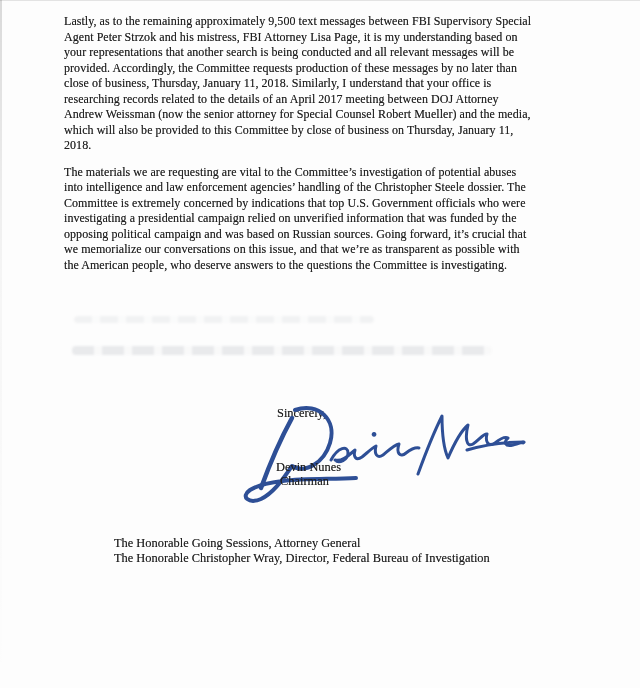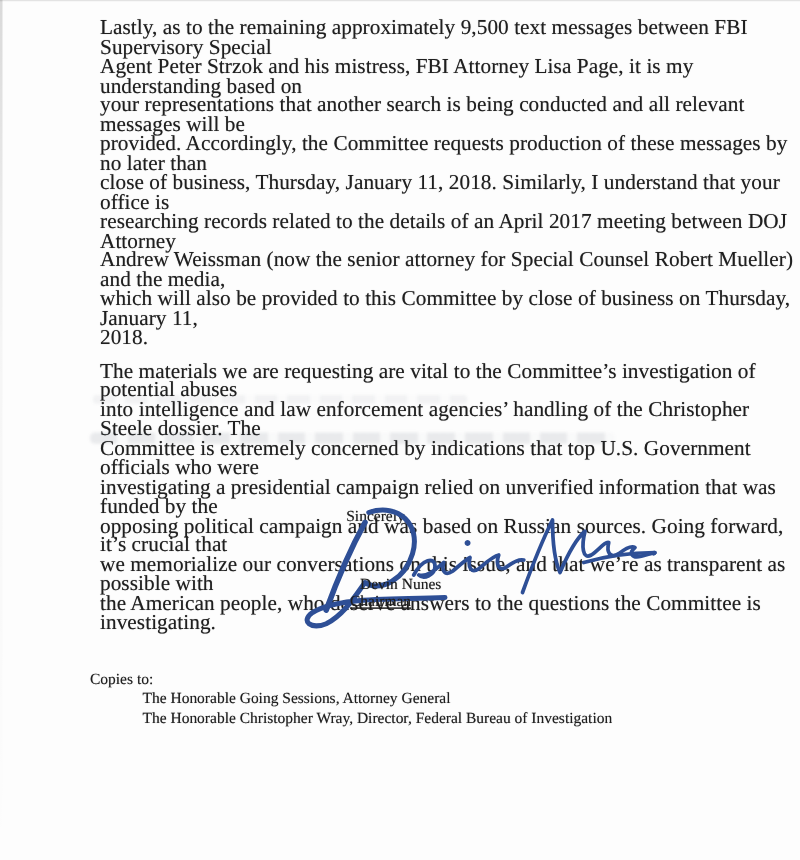--- a/index.html
+++ b/index.html
@@ -19,24 +19,24 @@
   .scan-edge-left {
     position: absolute; left: 0; top: 0; width: 2px; height: 100%;
     background: linear-gradient(to bottom, rgba(0,0,0,0.14), rgba(0,0,0,0.03) 40%, rgba(0,0,0,0.0));
   }
   .scan-edge-top {
     position: absolute; left: 0; top: 0; width: 100%; height: 1px;
     background: rgba(0,0,0,0.10);
   }
   .letter-body {
     position: absolute;
-    left: 80px;
+    left: 64px;
     top: 14px;
     width: 560px;
-    font-size: 17px;
+    font-size: 12px;
     line-height: 15.5px;
     letter-spacing: 0.05px;
     text-shadow: 0 0 0.6px rgba(25,25,25,0.55);
   }
   .letter-body p {
     margin: 0 0 11px 0;
     white-space: pre-line;
   }
   .salutation {
     position: absolute;
@@ -47,32 +47,31 @@
   }
   .signature-svg {
     position: absolute;
     left: 235px;
     top: 400px;
     width: 300px;
     height: 105px;
   }
   .signer-name {
     position: absolute;
-    left: 288px;
+    left: 276px;
     top: 460px;
     font-size: 12.4px;
     text-shadow: 0 0 0.6px rgba(25,25,25,0.55);
   }
   .signer-title {
     position: absolute;
     left: 280px;
     top: 474px;
     font-size: 12.4px;
     text-shadow: 0 0 0.6px rgba(25,25,25,0.55);
-    text-decoration: underline;
   }
   .cc-block {
     position: absolute;
     left: 72px;
     top: 536px;
     font-size: 12.4px;
     line-height: 15.3px;
     text-shadow: 0 0 0.6px rgba(25,25,25,0.55);
   }
   .cc-recipients {
@@ -136,18 +135,17 @@
   <path stroke-width="3" d="M 96,60 C 103,47 113,45 113,53 C 113,60 104,64 100,60 C 107,62 114,55 120,50 C 118,57 121,61 127,57 C 132,53 137,48 141,46 C 139,54 142,59 148,55 C 153,51 159,45 164,44 C 161,53 165,58 171,53 C 175,50 180,47 184,48" stroke="#2e4f96"></path>
   <path stroke="none" d="M 139,32 a 2.4,2.4 0 1 0 0.1,0 Z" fill="#2e4f96"></path>
   <path stroke-width="3" d="M 183,74 C 191,52 200,30 207,16 C 207,31 208,47 213,58 C 219,44 227,30 233,25 C 230,37 231,48 238,44 C 244,40 249,33 252,34 C 250,42 253,47 260,43 C 265,39 270,36 273,38 C 268,42 270,47 278,45 C 285,43 291,41 288,43" stroke="#2e4f96"></path>
   <path stroke-width="3" d="M 232,50 C 252,44 272,42 289,42" stroke="#2e4f96"></path>
 </svg>
 
 <div class="signer-name">Devin Nunes</div>
 <div class="signer-title">Chairman</div>
 
 <div class="cc-block">
-  <div class="cc-label">Copies to:</div>
   <div class="cc-recipients">
     <div>The Honorable Going Sessions, Attorney General</div>
     <div>The Honorable Christopher Wray, Director, Federal Bureau of Investigation</div>
   </div>
 </div>
 
 </body></html>

